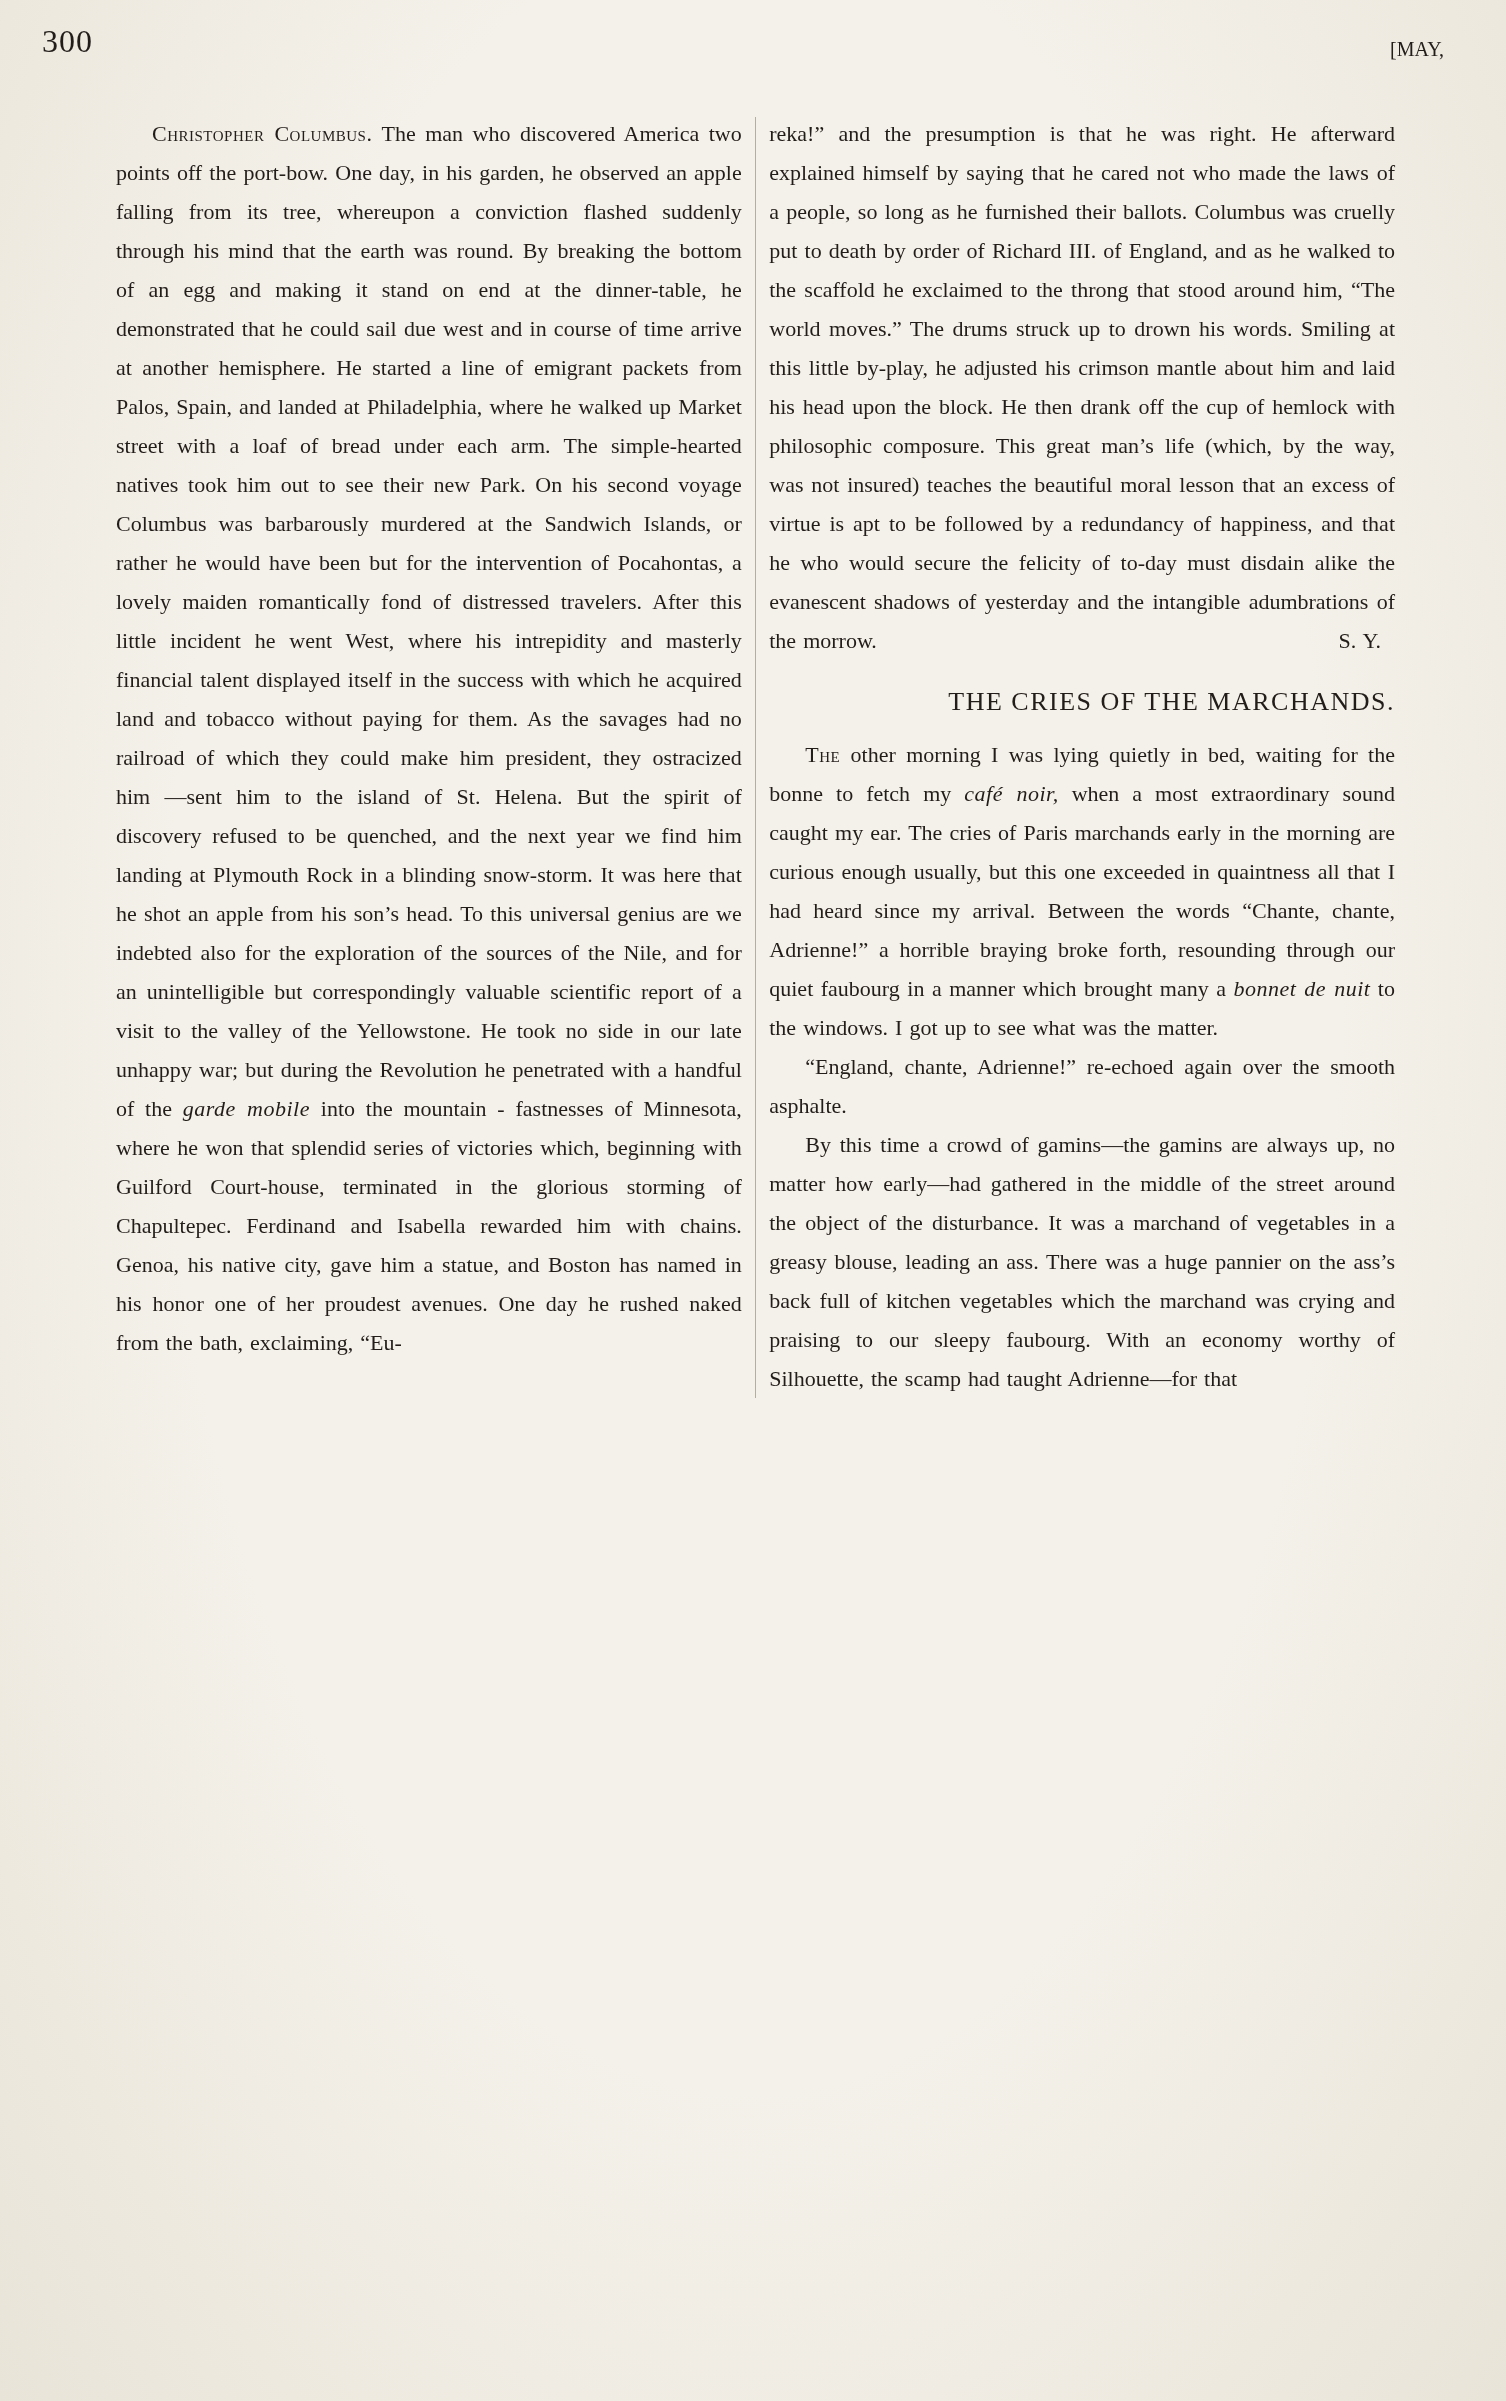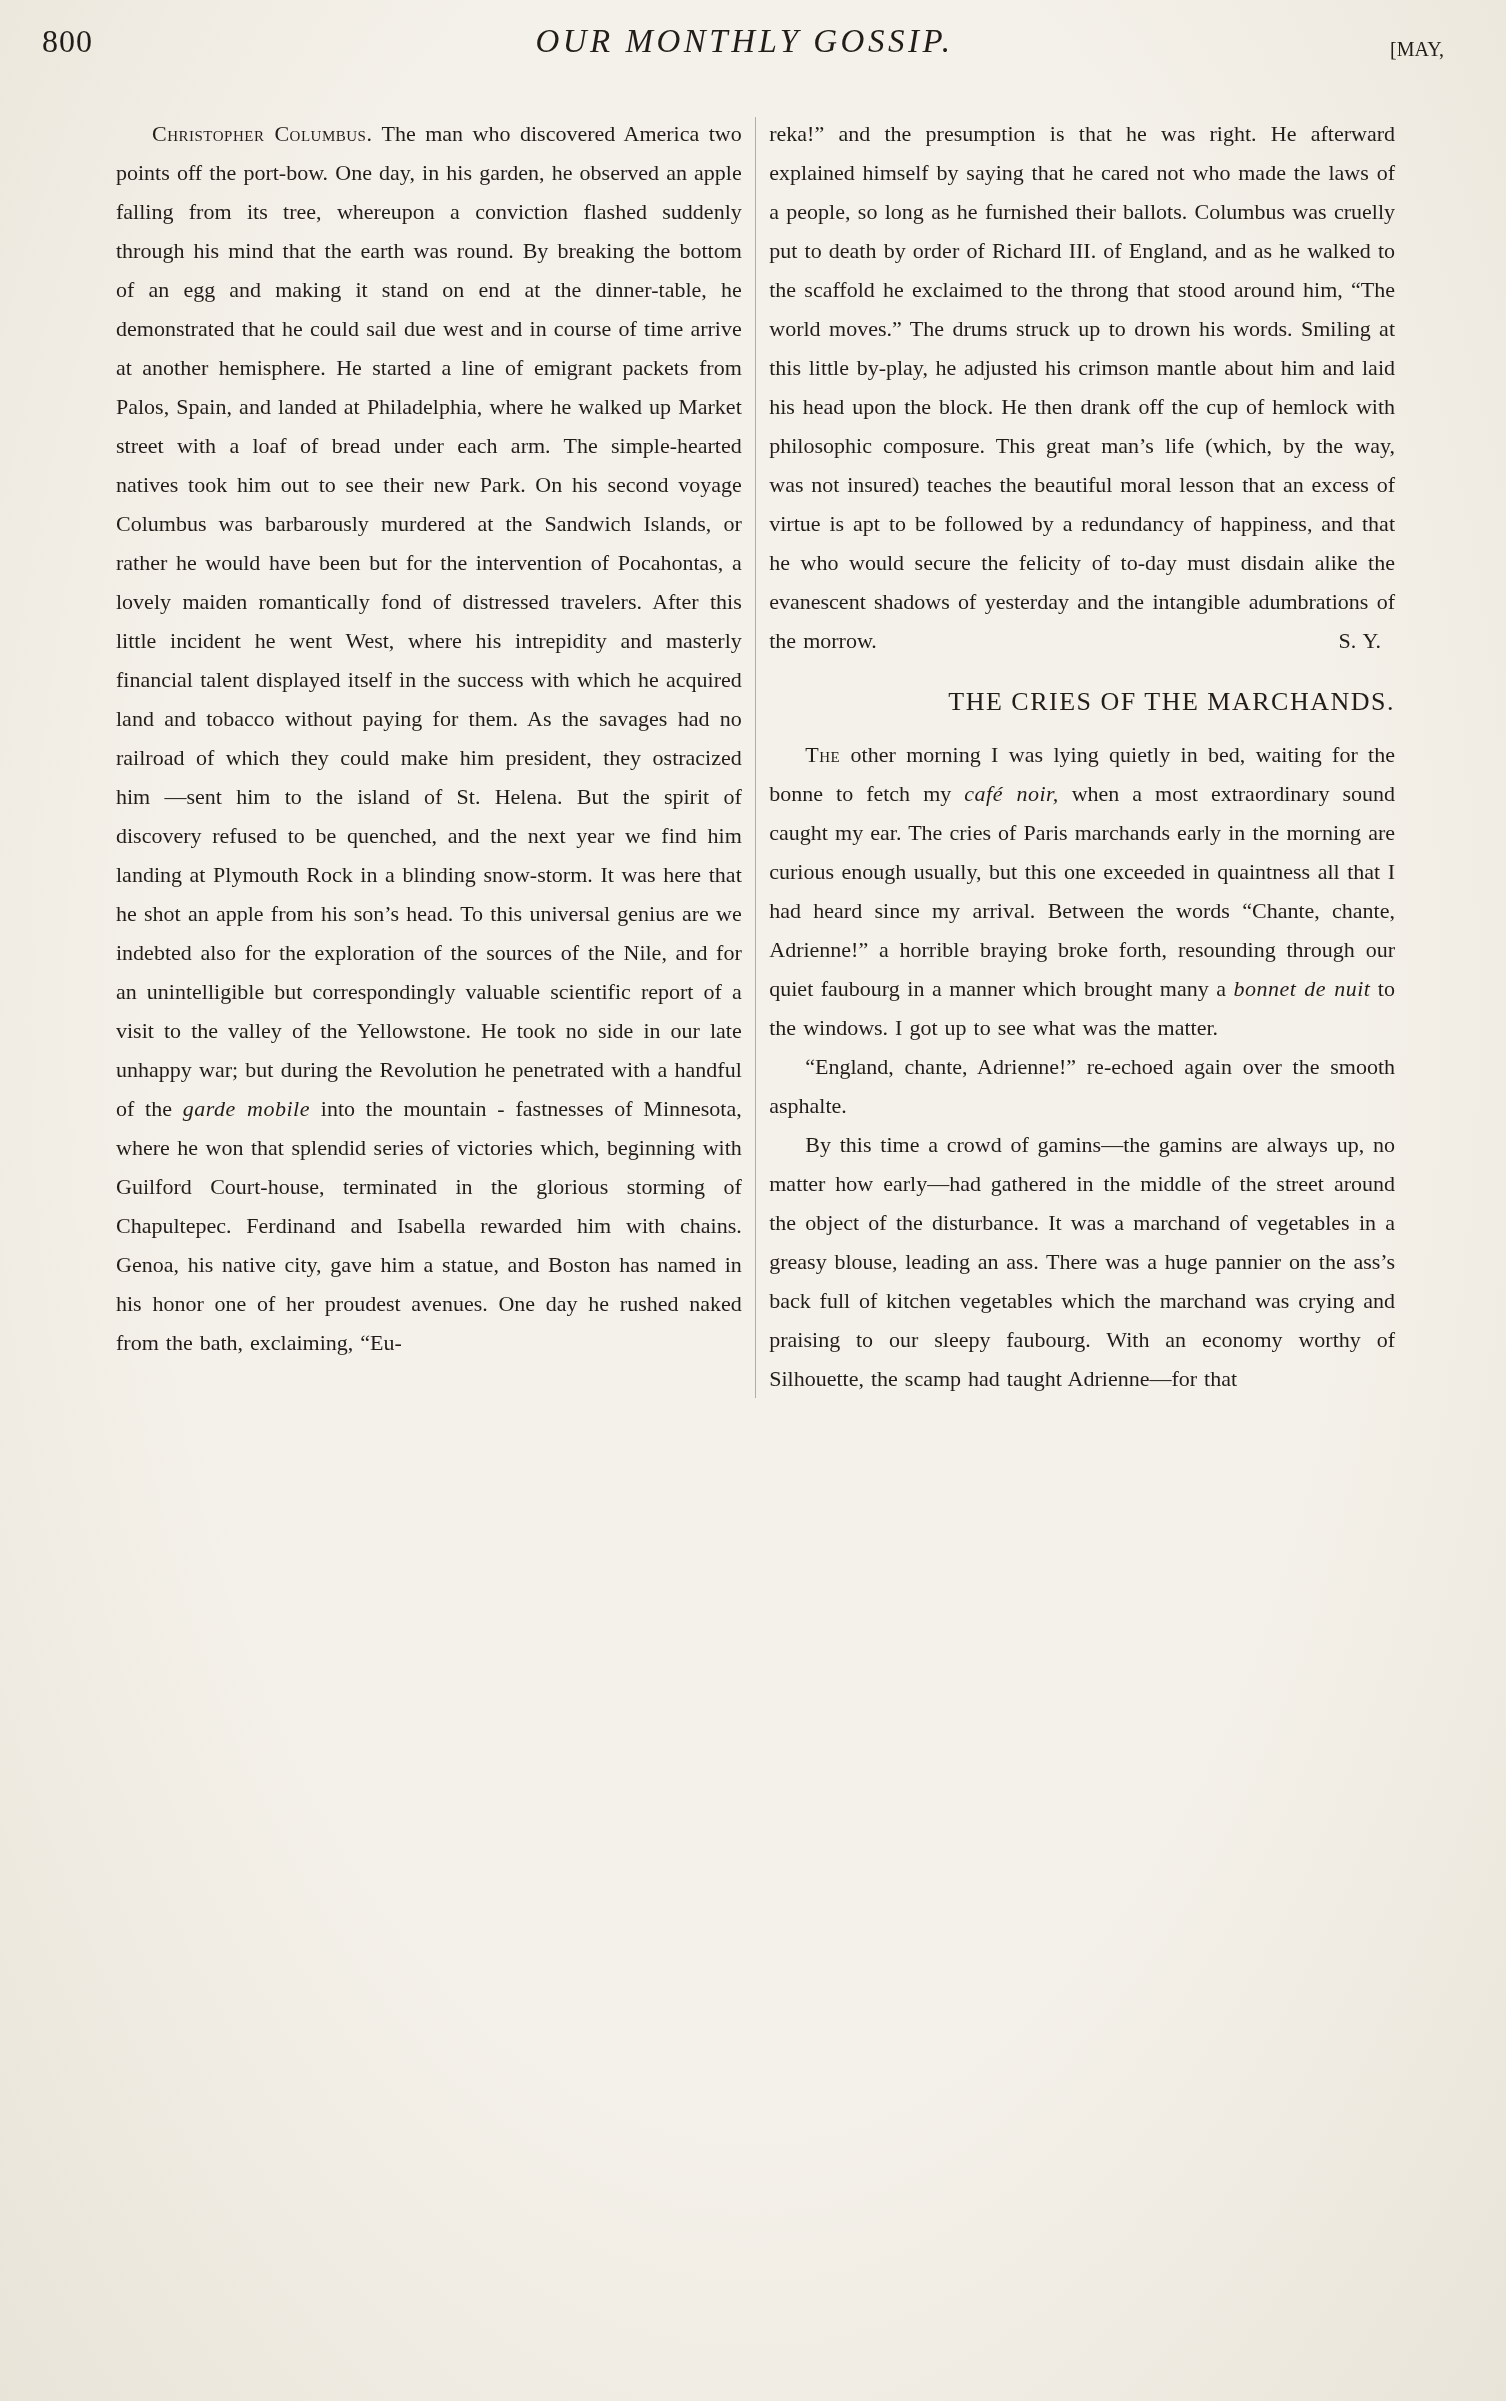--- a/index.html
+++ b/index.html
@@ -96,22 +96,21 @@
   i {
     letter-spacing: 0.5px;
     font-style: italic;
   }
 </style>
 </head>
 <body>
 
 <div class="page">
   <div class="header">
-    <span class="page-number">800</span>
-    <span class="header-title">OUR MONTHLY GOSSIP.</span>
+    <span class="page-number">300</span>
     <span class="header-date">[MAY,</span>
   </div>
   <div class="columns">
     <div class="col">
         <p class="para"><span class="sc">Christopher Columbus.</span> The man who discovered America two points off the port-bow. One day, in his garden, he observed an apple falling from its tree, whereupon a conviction flashed suddenly through his mind that the earth was round. By breaking the bottom of an egg and making it stand on end at the dinner-table, he demonstrated that he could sail due west and in course of time arrive at another hemisphere. He started a line of emigrant packets from Palos, Spain, and landed at Philadelphia, where he walked up Market street with a loaf of bread under each arm. The simple-hearted natives took him out to see their new Park. On his second voyage Columbus was barbarously murdered at the Sandwich Islands, or rather he would have been but for the intervention of Pocahontas, a lovely maiden romantically fond of distressed travelers. After this little incident he went West, where his intrepidity and masterly financial talent displayed itself in the success with which he acquired land and tobacco without paying for them. As the savages had no railroad of which they could make him president, they ostracized him —sent him to the island of St. Helena. But the spirit of discovery refused to be quenched, and the next year we find him landing at Plymouth Rock in a blinding snow-storm. It was here that he shot an apple from his son’s head. To this universal genius are we indebted also for the exploration of the sources of the Nile, and for an unintelligible but correspondingly valuable scientific report of a visit to the valley of the Yellowstone. He took no side in our late unhappy war; but during the Revolution he penetrated with a handful of the <i>garde mobile</i> into the mountain - fastnesses of Minnesota, where he won that splendid series of victories which, beginning with Guilford Court-house, terminated in the glorious storming of Chapultepec. Ferdinand and Isabella rewarded him with chains. Genoa, his native city, gave him a statue, and Boston has named in his honor one of her proudest avenues. One day he rushed naked from the bath, exclaiming, “Eu-</p>
       </div>
     <div class="divider"></div>
     <div class="col">
         <p class="para noindent">reka!” and the presumption is that he was right. He afterward explained himself by saying that he cared not who made the laws of a people, so long as he furnished their ballots. Columbus was cruelly put to death by order of Richard III. of England, and as he walked to the scaffold he exclaimed to the throng that stood around him, “The world moves.” The drums struck up to drown his words. Smiling at this little by-play, he adjusted his crimson mantle about him and laid his head upon the block. He then drank off the cup of hemlock with philosophic composure. This great man’s life (which, by the way, was not insured) teaches the beautiful moral lesson that an excess of virtue is apt to be followed by a redundancy of happiness, and that he who would secure the felicity of to-day must disdain alike the evanescent shadows of yesterday and the intangible adumbrations of the morrow.<span class="sig">S. Y.</span></p>
         <h3 class="heading">THE CRIES OF THE MARCHANDS.</h3>

